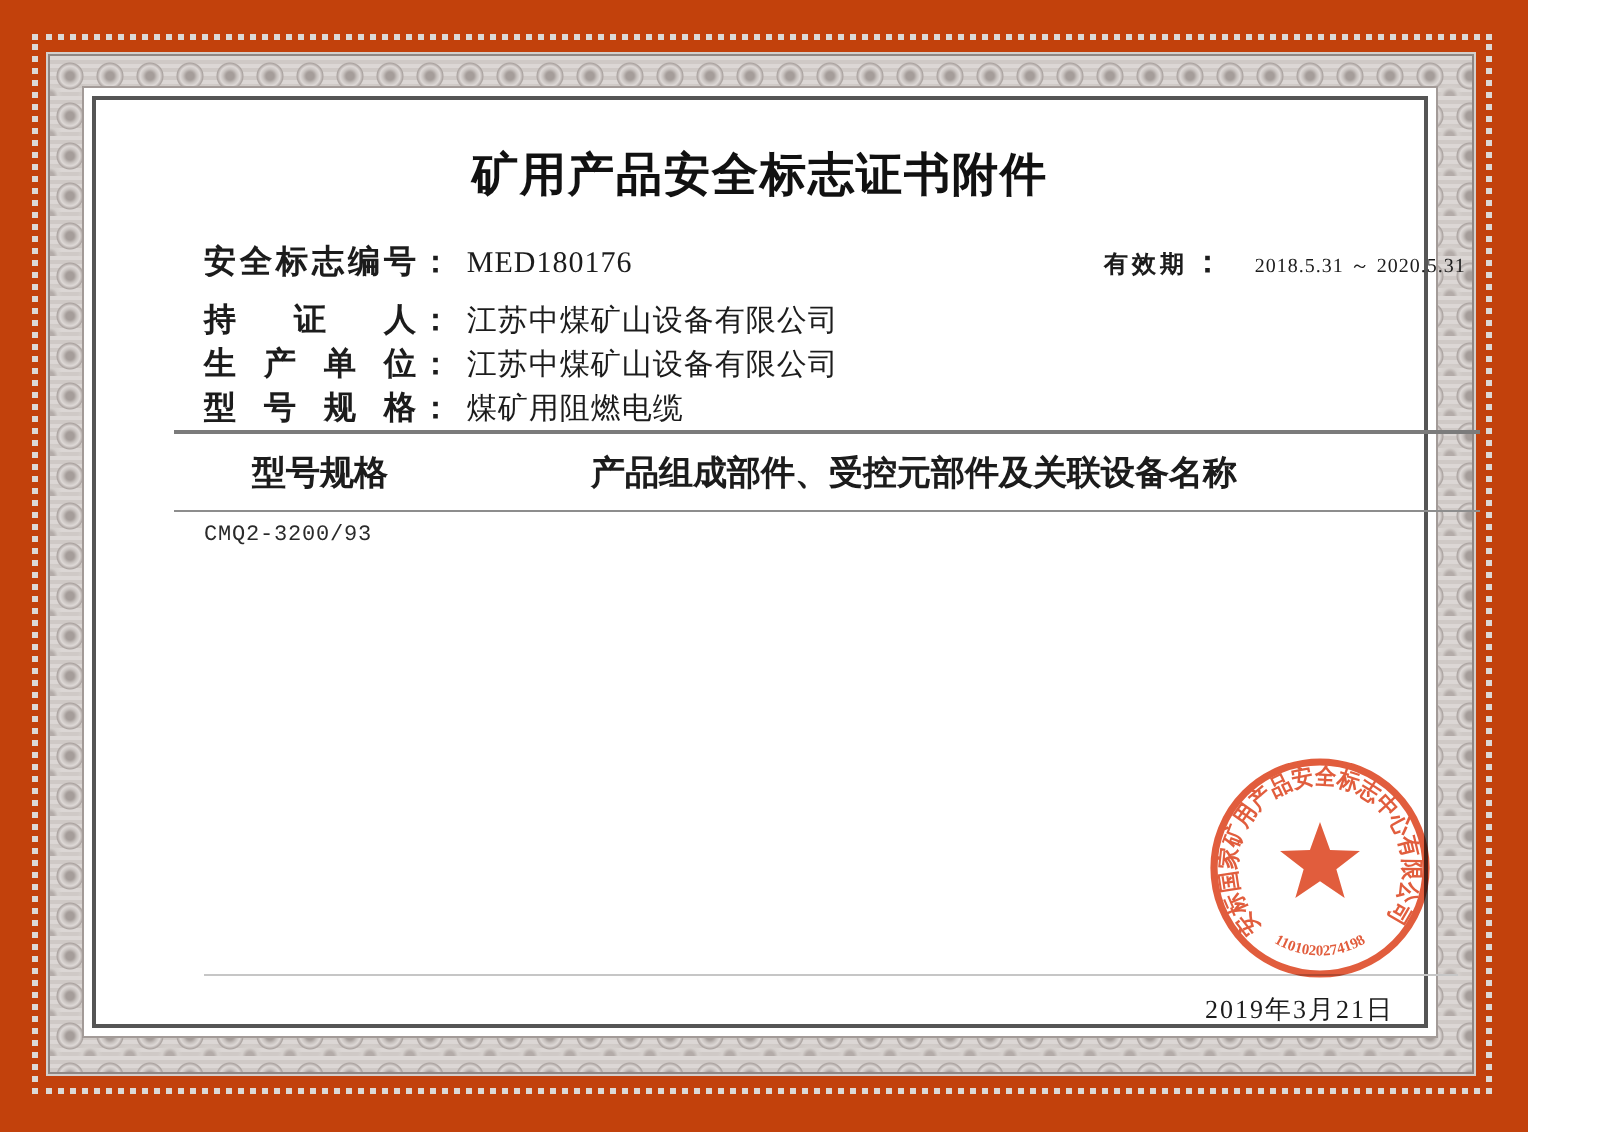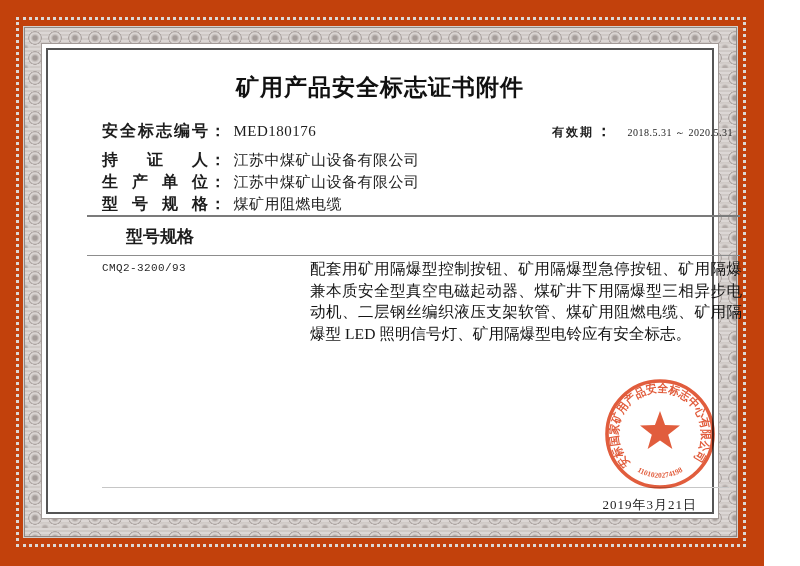--- a/index.html
+++ b/index.html
@@ -85,24 +85,24 @@
       <span class="fvalue">江苏中煤矿山设备有限公司</span>
     </div>
 
     <div class="frow" style="top:144px">
       <span class="flabel">型号规格</span><span class="fcolon">：</span>
       <span class="fvalue">煤矿用阻燃电缆</span>
     </div>
 
     <div class="rule" style="top:165px"></div>
     <div class="th" style="top:175px; left:112px">型号规格</div>
+    <div class="th" style="top:175px; left:409px">产品组成部件、受控元部件及关联设备名称</div>
     <div class="rule2" style="top:205px"></div>
 
     <div class="model">CMQ2-3200/93</div>
-    <div class="components">配套用矿用隔爆型控制按钮、矿用隔爆型急停按钮、矿用隔爆兼本质安全型真空电磁起动器、煤矿井下用隔爆型三相异步电动机、二层钢丝编织液压支架软管、煤矿用阻燃电缆、矿用隔爆型 LED 照明信号灯、矿用隔爆型电铃应有安全标志。</div>
 
     <div class="sigline"></div>
     <div class="date">2019年3月21日</div>
 
     <svg class="seal" viewBox="0 0 130 130">
       <circle cx="65" cy="65" r="53" fill="none" stroke="#df4f2c" stroke-width="3.6"></circle>
       <defs>
         <path id="sealArcTop" d="M 35.3 94.7 A 42 42 0 1 1 94.7 94.7" fill="none"></path>
         <path id="sealArcBottom" d="M 34 96 A 44 44 0 0 0 96 96" fill="none"></path>
       </defs>

